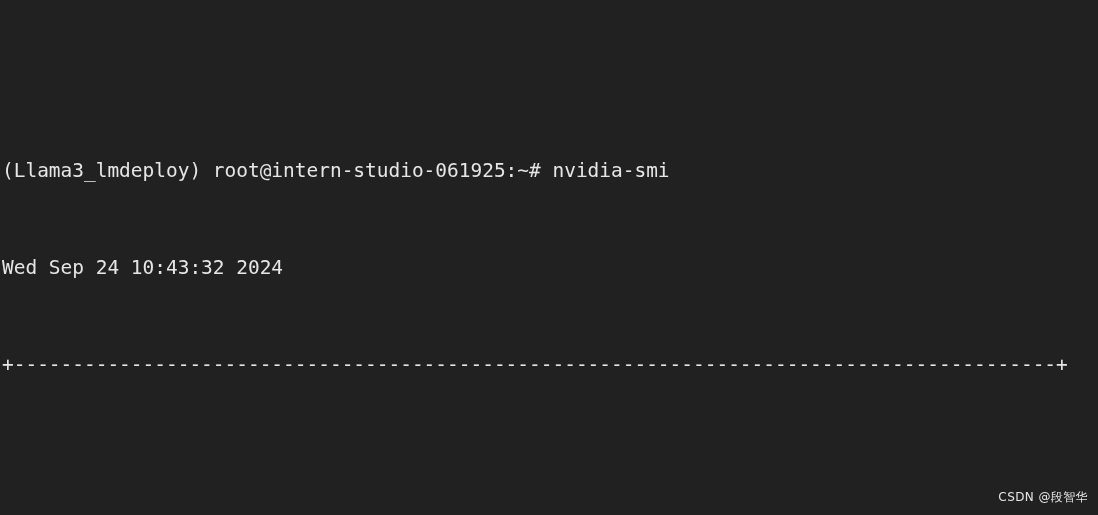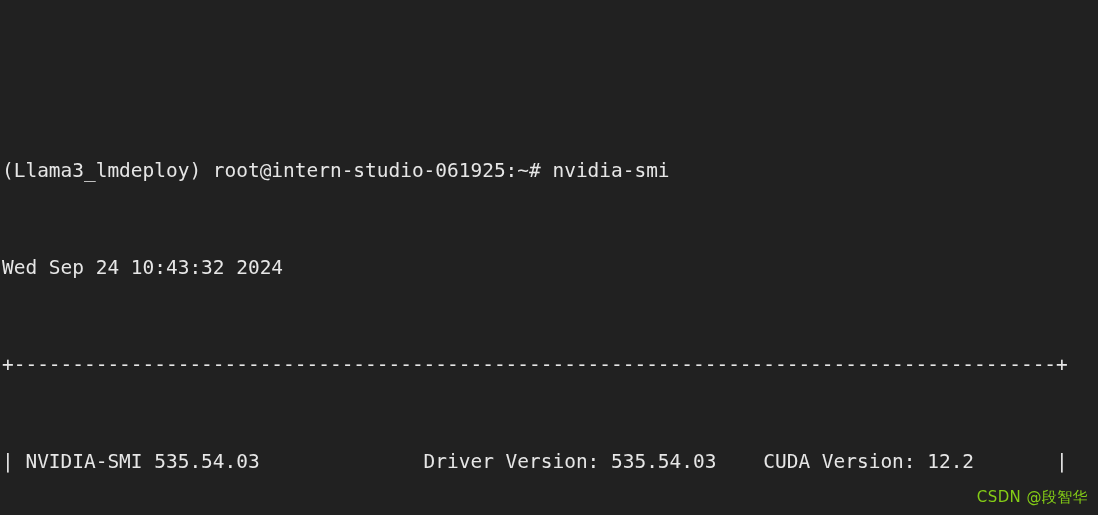--- a/index.html
+++ b/index.html
@@ -28,40 +28,39 @@
   .line {
     height: 24.2px;
     white-space: pre;
     color: #e6e6e6;
   }
   #watermark {
     position: absolute;
     right: 10px;
     bottom: 6px;
     font-family: "DejaVu Sans", "Liberation Sans", sans-serif;
-    font-size: 15px;
-    color: #84cc16;
+    font-size: 12px;
+    color: #e5e5e5;
     letter-spacing: 0.4px;
   }
 </style>
 </head>
 <body>
 
 <div id="terminal" style="font-size: 19.464px;">
   <div class="screen">
 
     <div class="line">&nbsp;</div>
 
     <div class="line">(Llama3_lmdeploy) root@intern-studio-061925:~# nvidia-smi</div>
 
     <div class="line">Wed Sep 24 10:43:32 2024</div>
 
     <div class="line">+-----------------------------------------------------------------------------------------+</div>
 
-    <div class="line">| NVIDIA-SMI 535.54.03              Driver Version: 535.54.03    CUDA Version: 12.2       |</div>
 
     
 
     
 
     
 
     
 
     

